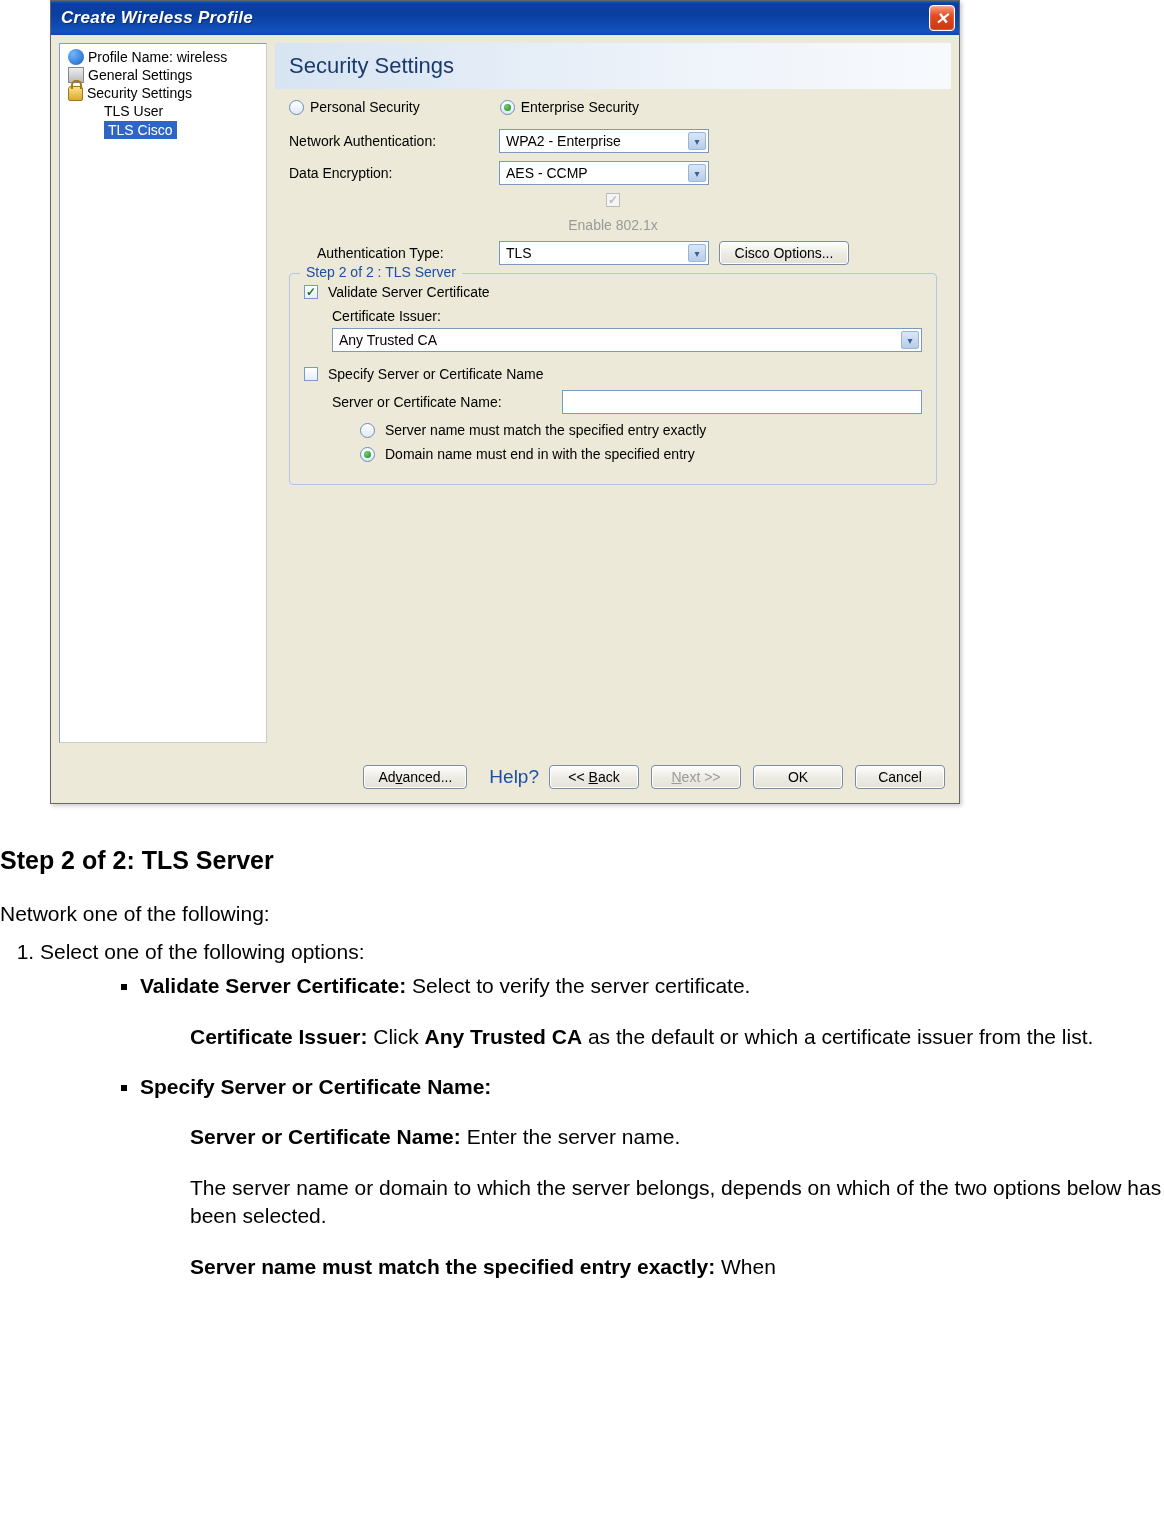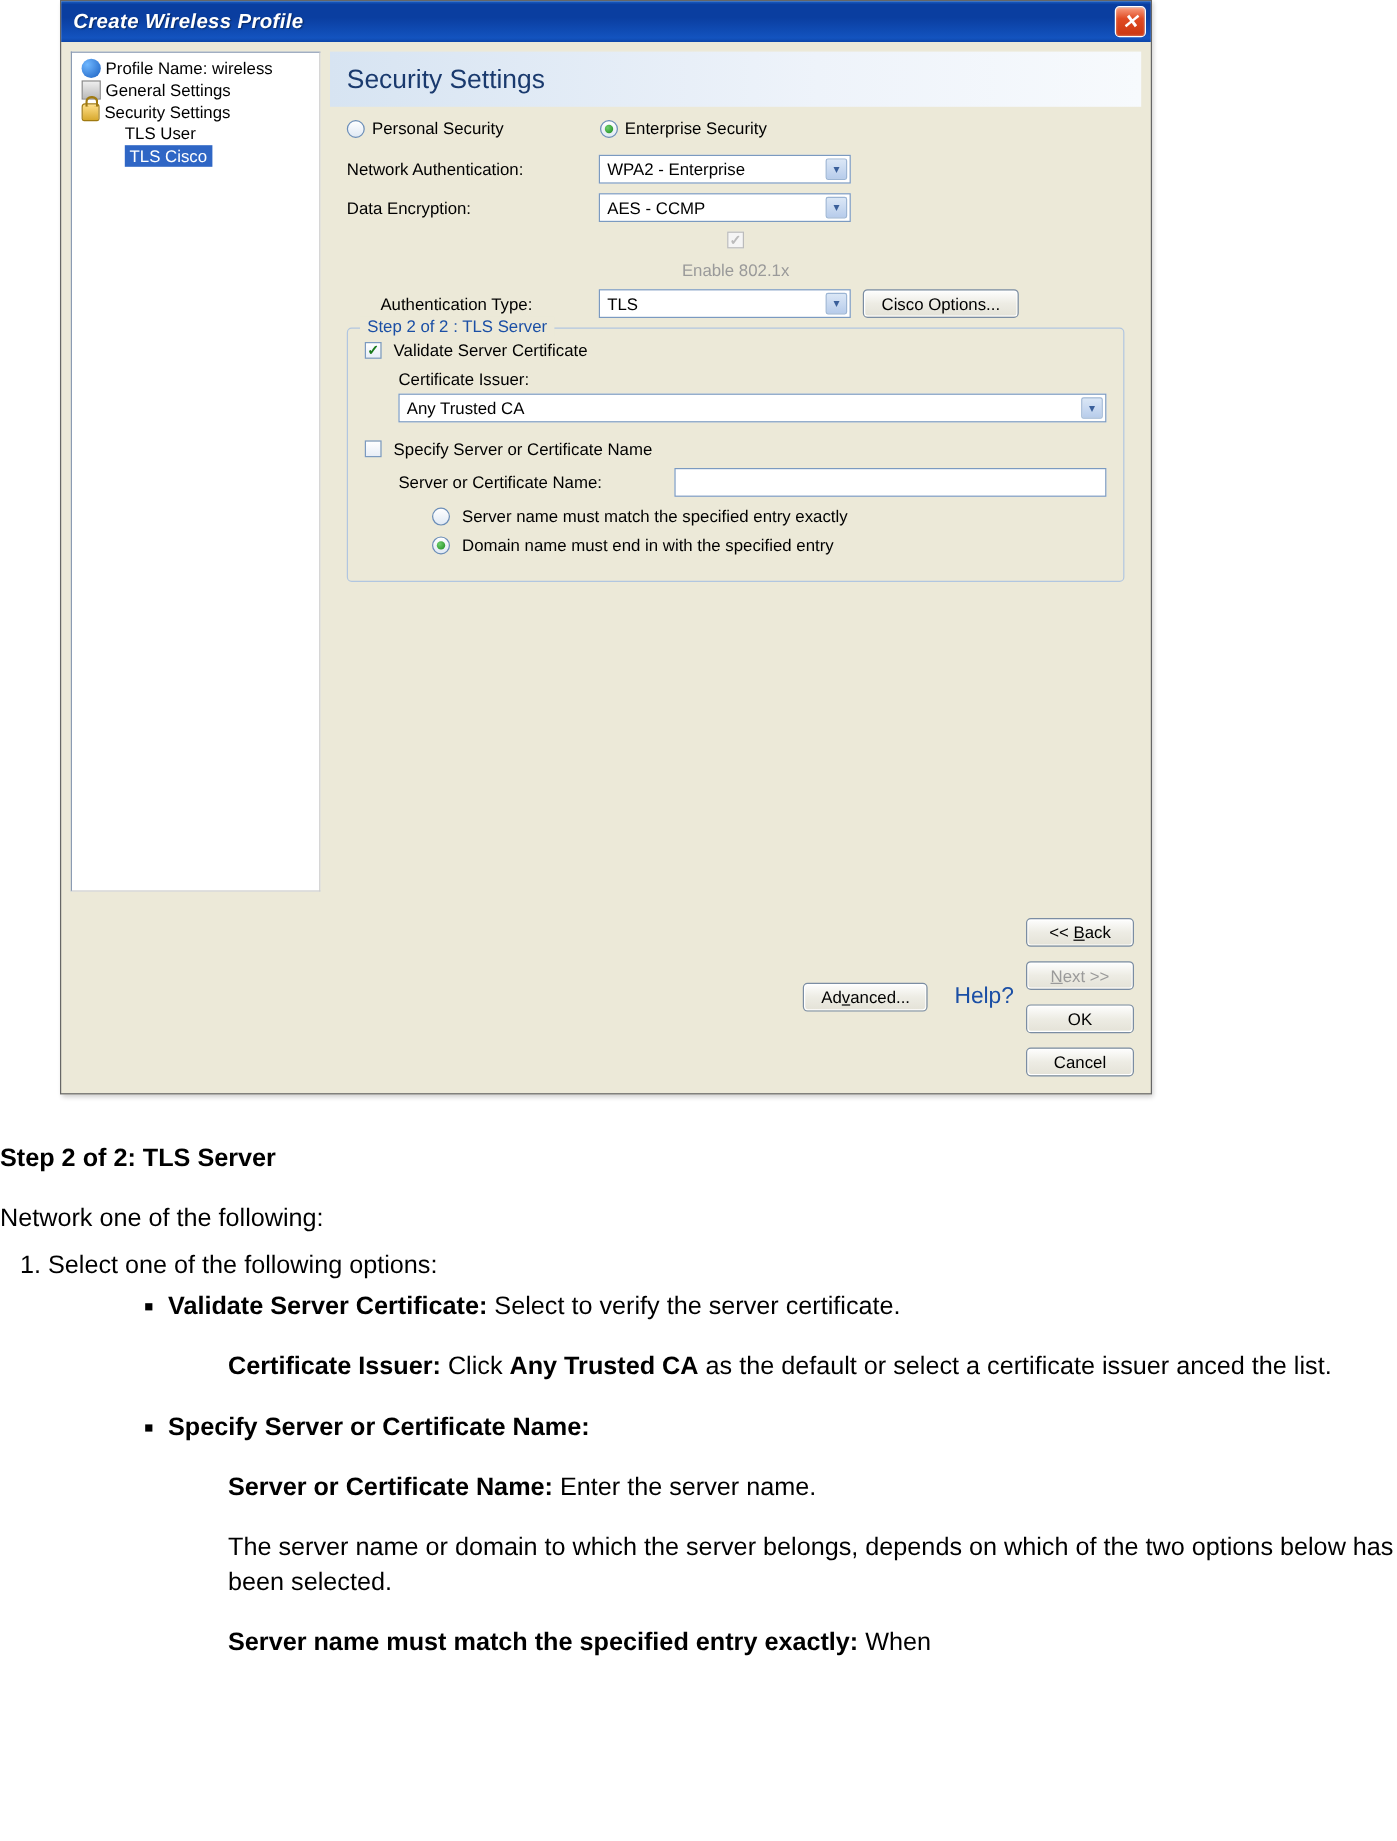--- a/index.html
+++ b/index.html
@@ -125,32 +125,32 @@
   }
   .sub-indent{padding-left:28px;}
   .sub-indent2{padding-left:28px;}
   .xp-input{
     border:1px solid #7b9ac0;height:24px;background:#fff;padding:0 4px;flex:1;min-width:0;
   }
   .button-row{
     display:flex;justify-content:flex-end;align-items:center;
     padding:14px 14px 14px 14px;gap:10px;
   }
-  .button-row .right{display:flex;gap:12px;flex-direction:column;}
+  .button-row .right{display:flex;gap:12px;}
   .help-link{color:#1b4fa5;}
   
   .doc {
     margin-top: 40px;
     padding: 0 0 0 0;
     font-family: Verdana, Tahoma, Arial, sans-serif;
     font-size: 21px;
     line-height: 1.35;
     width: 1164px;
   }
-  .doc h3 { font-size:21px; margin: 18px 0 22px 0; }
+  .doc h3 { font-size:25px; margin: 18px 0 22px 0; }
   .doc p { margin: 10px 0; }
   .doc ol { margin: 10px 0 10px 40px; padding:0;}
   .doc ul { list-style: square; margin: 6px 0 6px 100px; padding:0;}
   .doc ul li { margin-bottom: 22px; }
   .doc .sub-block { margin-left: 50px; margin-top:22px; }
   u.accel{text-decoration:underline;}
 </style>
 </head>
 <body>
 
@@ -286,21 +286,21 @@
 <div class="doc">
   <h3>Step 2 of 2: TLS Server</h3>
   <p>Network one of the following:</p>
   <ol>
     <li>
       <span>Select one of the following options:</span>
       <ul>
         <li>
           <b>Validate Server Certificate:</b><span> Select to verify the server certificate.</span>
           <div class="sub-block">
-            <b>Certificate Issuer:</b><span> Click </span><b>Any Trusted CA</b><span> as the default or select a certificate issuer anced the list.</span>
+            <b>Certificate Issuer:</b><span> Click </span><b>Any Trusted CA</b><span> as the default or which a certificate issuer from the list.</span>
           </div>
         </li>
         <li>
           <b>Specify Server or Certificate Name:</b>
           <div class="sub-block">
             <b>Server or Certificate Name:</b><span> Enter the server name.</span>
           </div>
           <div class="sub-block">
             <span>The server name or domain to which the server belongs, depends on which of the two options below has been selected.</span>
           </div>

